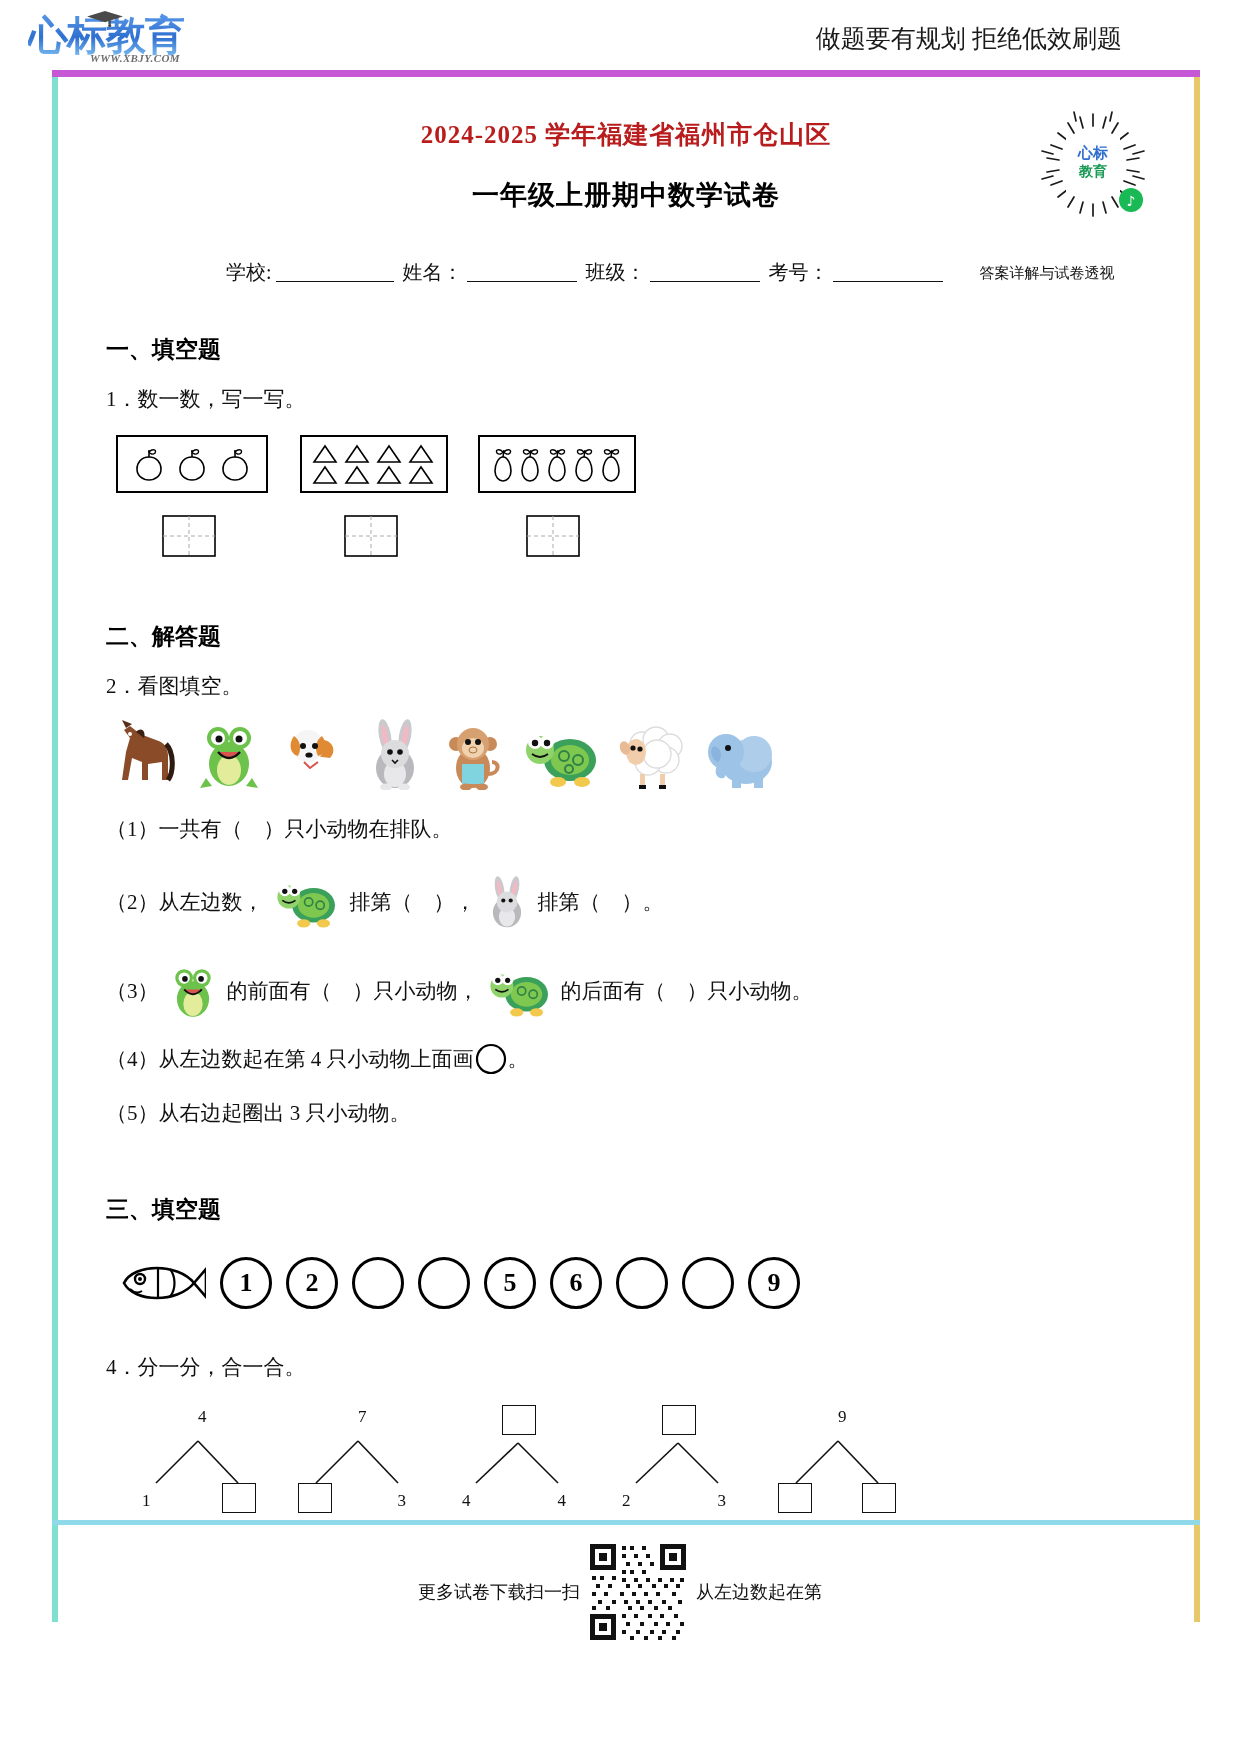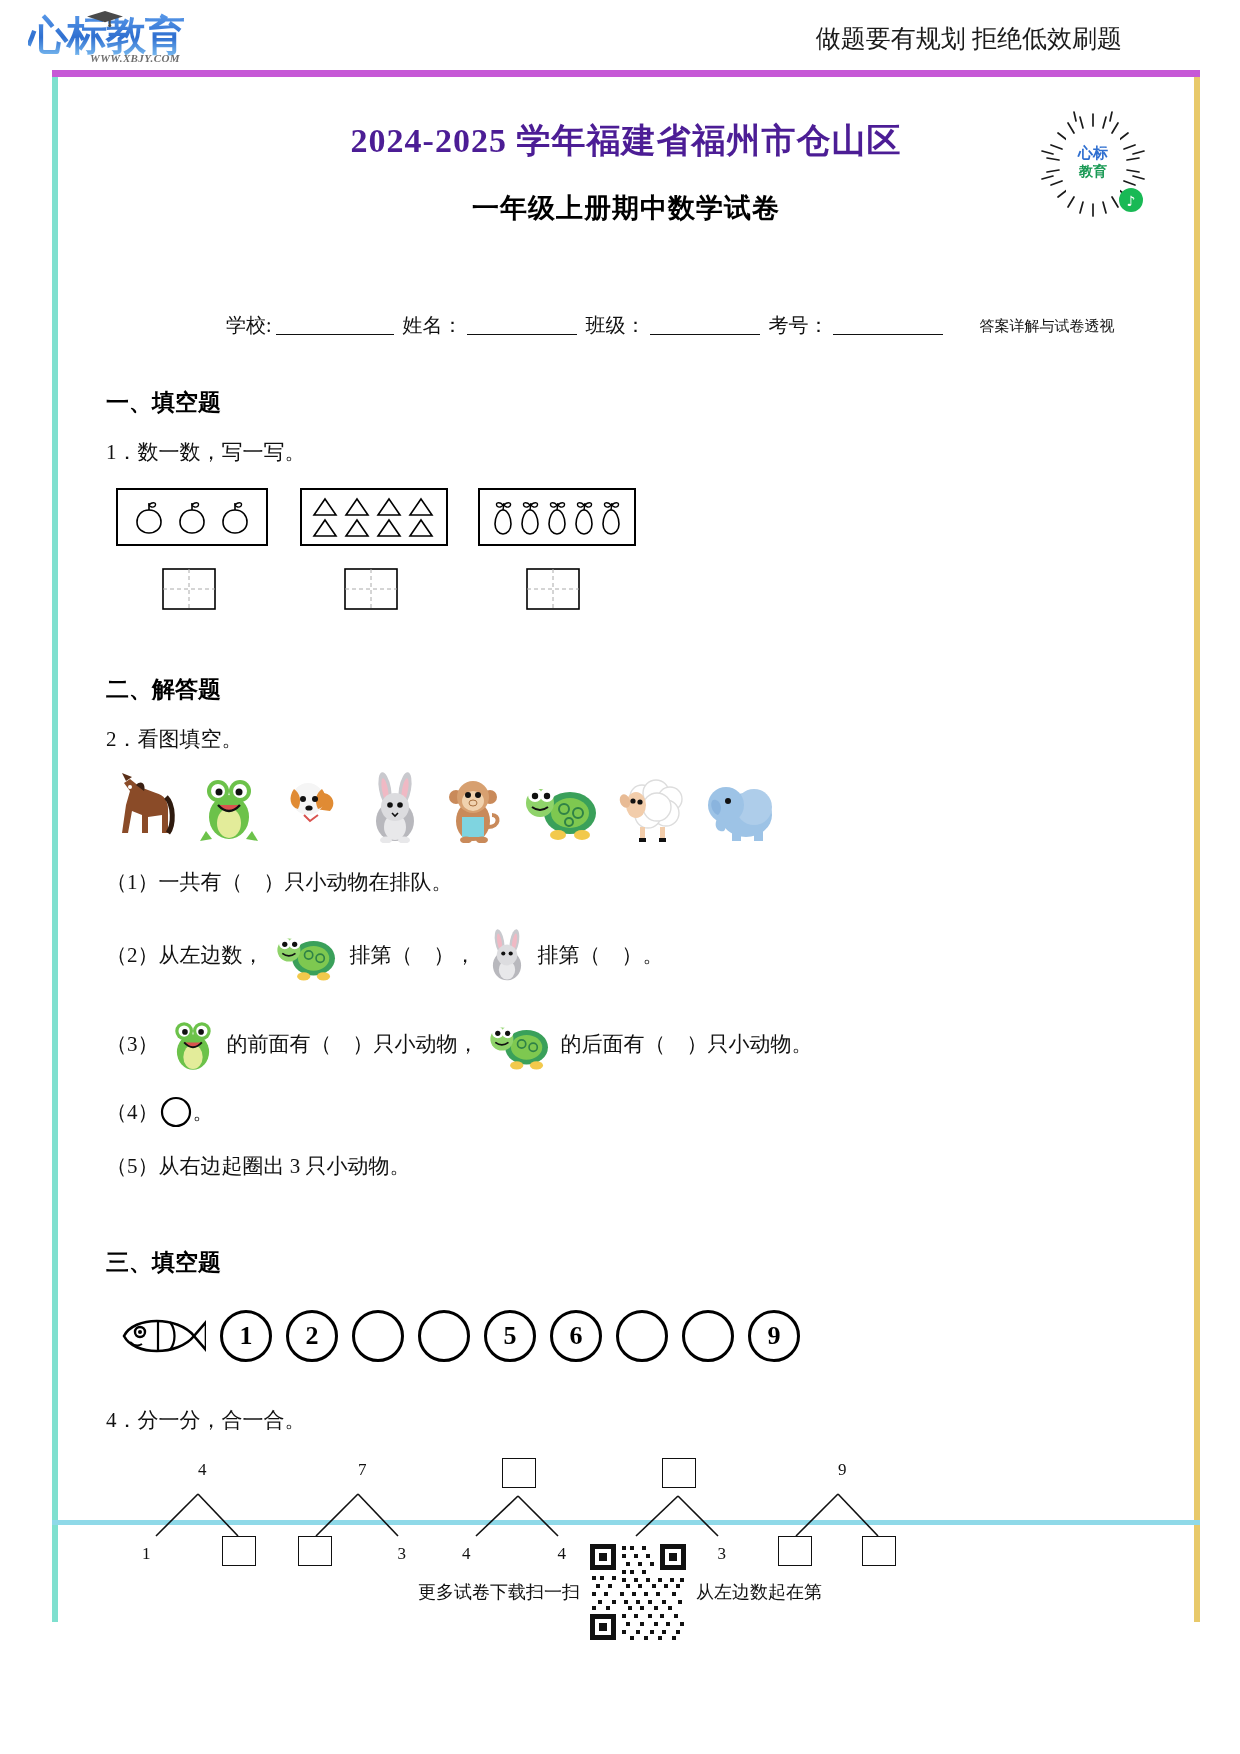--- a/index.html
+++ b/index.html
@@ -60,37 +60,37 @@
     position:absolute; left:52px; top:1520px; width:1148px; height:5px;
     background:#8fd9e8;
   }
 
   
   .paper{
     position:absolute; left:58px; top:84px; width:1136px; height:1430px;
   }
 
   .title{
-    text-align:center; font-size:34px; font-weight:bold; color:#4c1d95;
+    text-align:center; font-size:25px; font-weight:bold; color:#b91c1c;
     margin-top:34px; letter-spacing:1px;
   }
   .title2{
     text-align:center; font-size:27px; font-weight:bold; color:#000;
     margin-top:26px; letter-spacing:1px;
   }
 
   .qr{
     position:absolute; right:46px; top:26px; width:110px; height:110px;
   }
 
   .info-line{
     margin-top:46px; padding-left:168px;
     font-size:20px; color:#111; white-space:nowrap;
   }
-  .info-line .fld{ display:inline-block;margin-top:40px; }
+  .info-line .fld{ display:inline-block; }
   .blank-u{
     display:inline-block; border-bottom:1.4px solid #111;
     width:118px; height:19px; vertical-align:-3px; margin:0 4px;
   }
   .blank-u.s{ width:110px; }
   .answer-note{
     display:inline-block; margin-left:28px; font-size:15px; color:#111;
     font-family:"Liberation Sans","DejaVu Sans",sans-serif;
     vertical-align:1px;
   }
@@ -522,20 +522,21 @@
         <circle cx="23" cy="21" r="3.2" fill="#111"></circle>
       <path d="M8 32 Q16 38 24 32" stroke="#111" stroke-width="2" fill="none"></path>
       <ellipse cx="34" cy="60" rx="8" ry="5" fill="#f2c94c"></ellipse>
       <ellipse cx="58" cy="60" rx="8" ry="5" fill="#f2c94c"></ellipse>
     </svg>
     <span>的后面有（    ）只小动物。</span>
   </div>
 
   <div class="sub" style="margin-top:22px;">
     <span>（4）</span>
+    <span>从左边数起在第 4 只小动物上面画</span>
     <svg width="34" height="34" viewBox="0 0 34 34">
         <circle cx="17" cy="17" r="14" fill="none" stroke="#000" stroke-width="2.2"></circle>
       </svg>
     <span>。</span>
   </div>
 
   <div class="sub" style="margin-top:22px;">
     <span>（5）</span>
     <span>从右边起圈出 3 只小动物。</span>
   </div>

